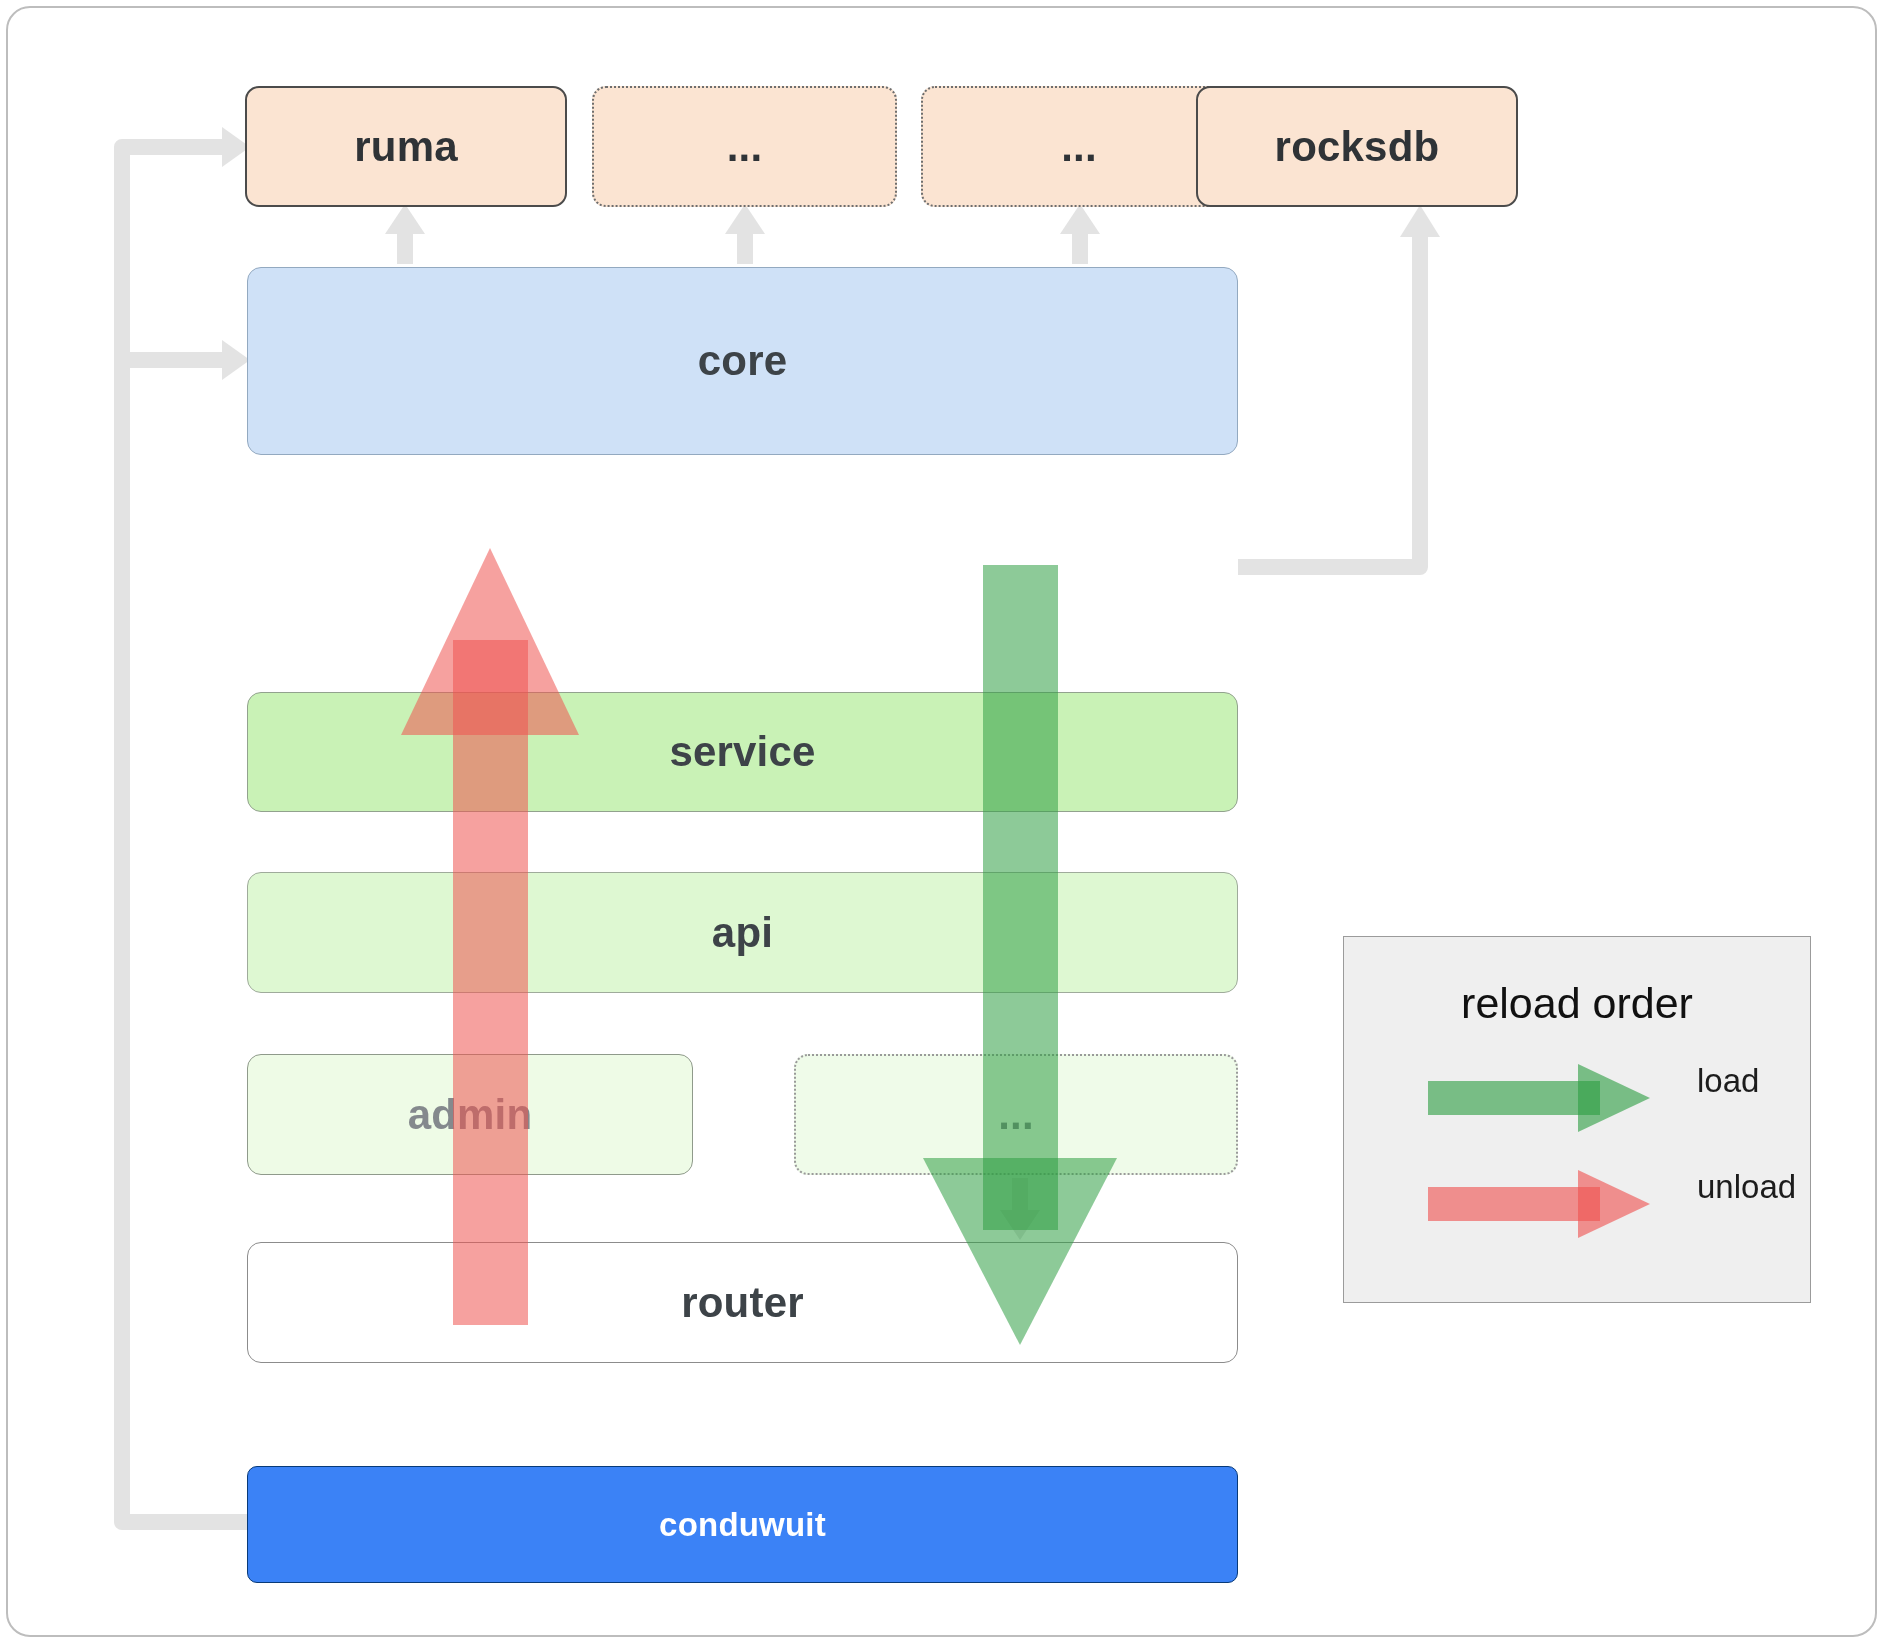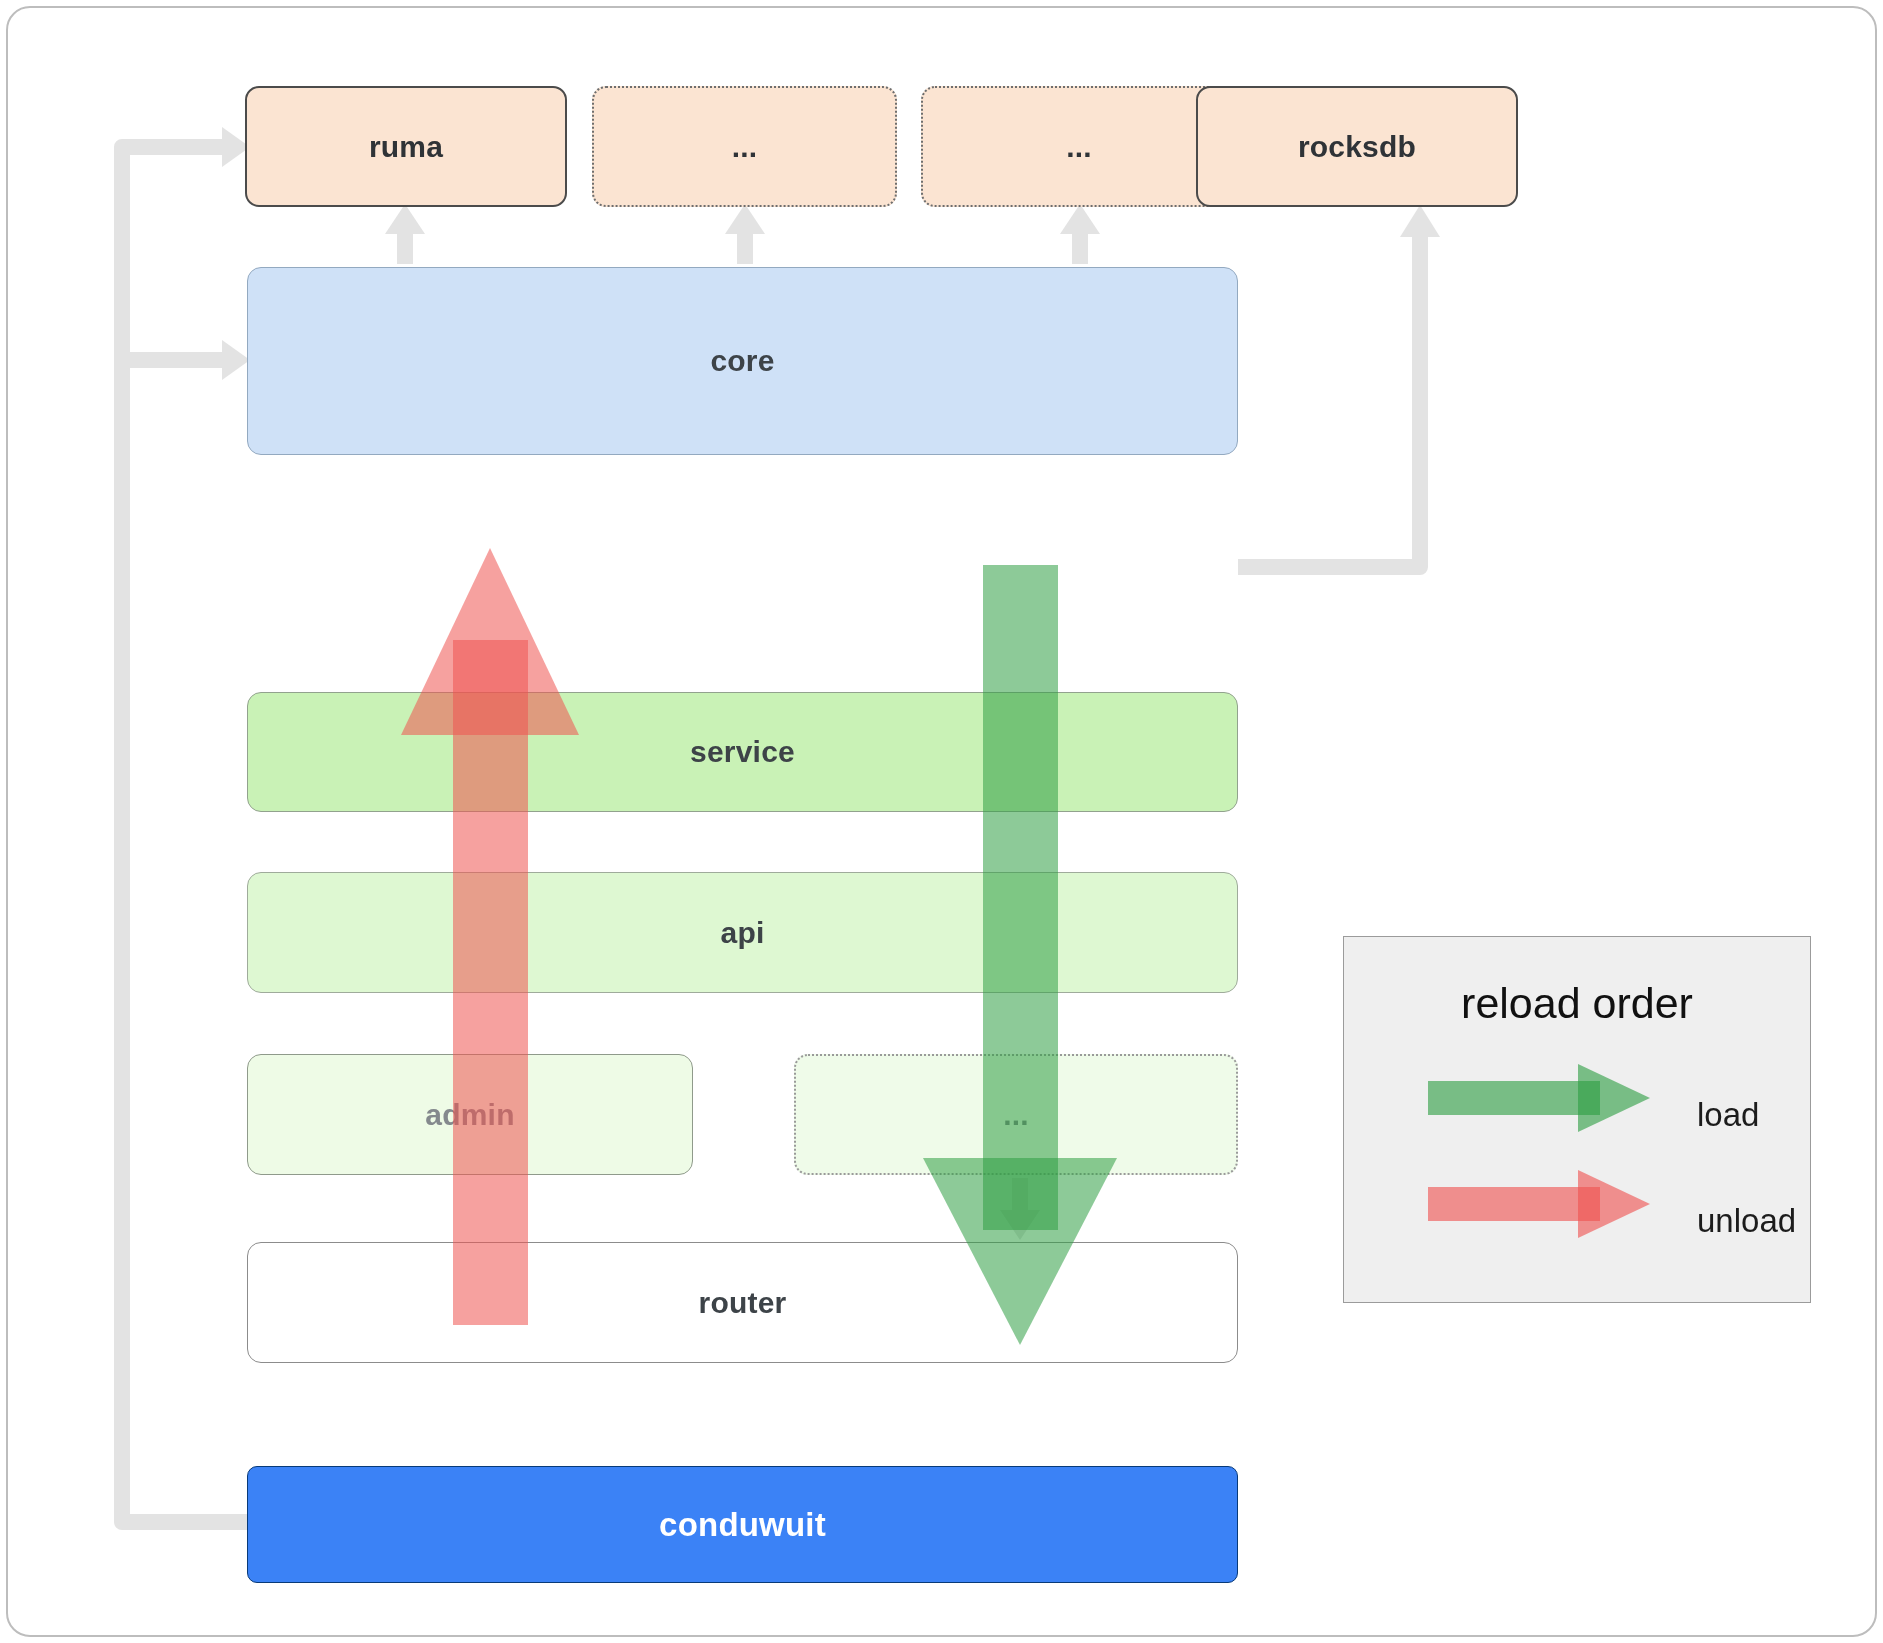--- a/index.html
+++ b/index.html
@@ -10,21 +10,21 @@
   .frame{
     position:absolute;left:6px;top:6px;right:6px;bottom:6px;
     border:2px solid #bdbdbd;border-radius:24px;background:transparent;
   }
   svg.layer{position:absolute;left:0;top:0;pointer-events:none;}
   #connectors{z-index:1;}
   #flows{z-index:3;}
   .box{
     position:absolute;z-index:2;box-sizing:border-box;
     display:flex;align-items:center;justify-content:center;
-    border-radius:14px;font-size:30px;font-weight:600;color:#3d4348;
+    border-radius:14px;font-size:42px;font-weight:600;color:#3d4348;
     letter-spacing:.2px;
   }
   .dep{background:#fbe4d2;border:2px solid #4b4b4b;color:#2f3337;}
   .dep.dotted{border:2px dotted #6e6e6e;}
   .core{background:#cfe1f7;border:1px solid #93a9c0;}
   .database{background:#9cf07c;border:1px solid #74846f;}
   .service{background:#c9f2b6;border:1px solid #92a28e;}
   .api{background:#def8d2;border:1px solid #9fab9b;}
   .admin{background:#eefbe6;border:1px solid #8f9a8b;color:#84898d;}
   .svc-more{background:#effbe9;border:2px dotted #9a9a9a;color:#7c8184;}
@@ -34,21 +34,21 @@
     font-weight:700;font-size:33px;border-radius:10px;
   }
   .legend{
     position:absolute;z-index:2;left:1343px;top:936px;width:468px;height:367px;
     background:#efefef;border:1px solid #9b9b9b;box-sizing:border-box;
   }
   .legend-title{
     margin-top:42px;text-align:center;font-size:43px;font-weight:400;color:#111111;
   }
   .legend-row{
-    display:flex;align-items:flex-end;gap:44px;margin:34px 0 0 48px;padding-left:36px;
+    display:flex;align-items:flex-start;gap:44px;margin:34px 0 0 48px;padding-left:36px;
   }
   .legend-row:first-of-type{margin-top:46px;}
   .legend-label{font-size:33px;color:#1c1c1c;}
 </style>
 </head>
 <body>
 
 <div class="canvas">
   <div class="frame"></div>
 

